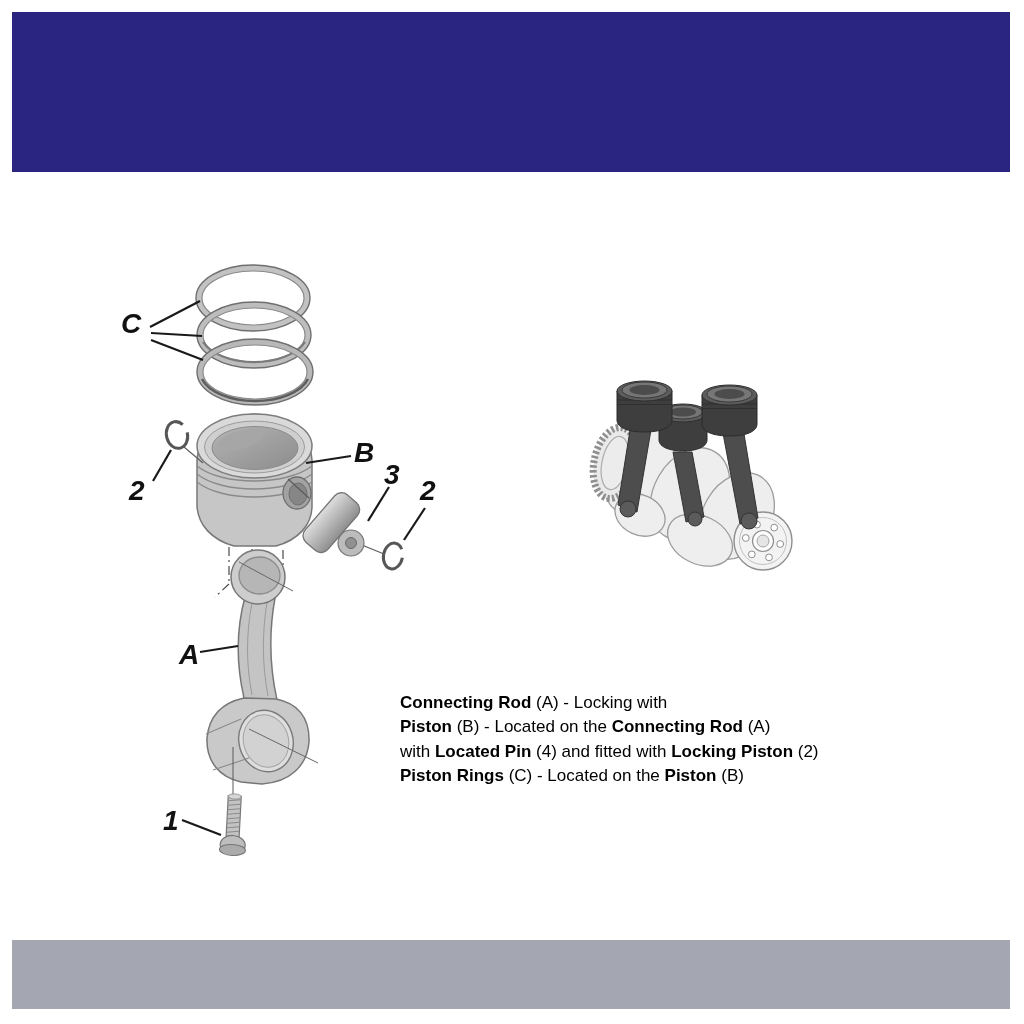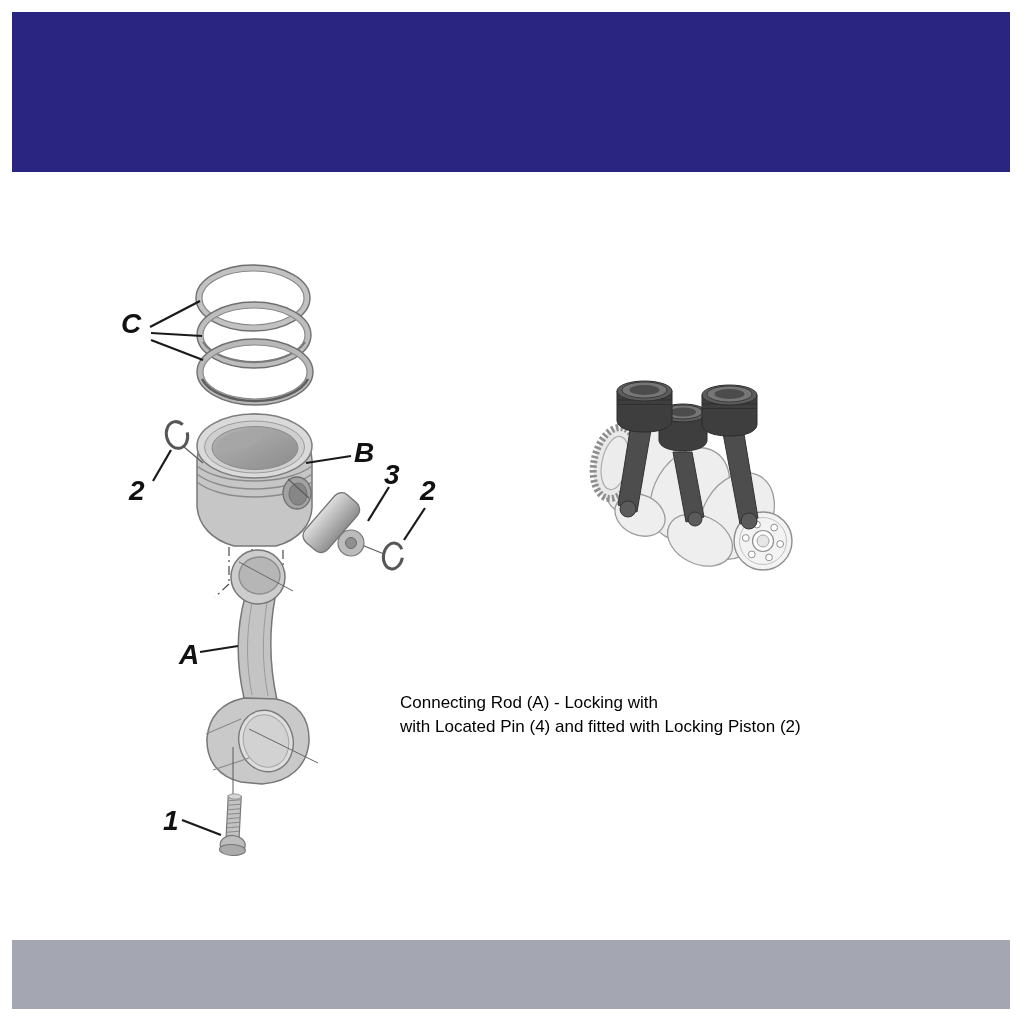--- a/index.html
+++ b/index.html
@@ -12,21 +12,21 @@
   .banner-bottom{top:940px;height:69px;}
   .diagram-svg{position:absolute;left:0;top:0;width:1024px;height:1024px;}
   .part-label{
     position:absolute;font-weight:bold;font-style:italic;font-size:28px;
     line-height:1;color:#111;letter-spacing:0;
   }
   .caption{
     position:absolute;left:400px;top:691px;width:500px;
     font-size:17px;line-height:24.3px;color:#000;
   }
-  .caption .b{font-weight:normal;}
+  .caption .b{font-weight:bold;}
 </style>
 </head>
 <body>
 
 <div class="banner banner-top" style="background: rgb(42, 37, 128);"></div>
 
 <div class="banner banner-bottom" style="background: rgb(164, 166, 177);"></div>
 
 <svg class="diagram-svg" viewBox="0 0 1024 1024">
   <defs>
@@ -212,14 +212,16 @@
 <span class="part-label" style="left:121px;top:310px;">C</span>
 <span class="part-label" style="left:129px;top:477px;">2</span>
 <span class="part-label" style="left:354px;top:439px;">B</span>
 <span class="part-label" style="left:384px;top:461px;">3</span>
 <span class="part-label" style="left:420px;top:477px;">2</span>
 <span class="part-label" style="left:179px;top:641px;">A</span>
 <span class="part-label" style="left:163px;top:807px;">1</span>
 
 <div class="caption">
     <div class="cap-line"><span class="b">Connecting Rod</span><span> (A) - Locking with</span></div>
+    <div class="cap-line"><span class="b">Piston</span><span> (B) - Located on the </span><span class="b">Connecting Rod</span><span> (A)</span></div>
     <div class="cap-line"><span>with </span><span class="b">Located Pin</span><span> (4) and fitted with </span><span class="b">Locking Piston</span><span> (2)</span></div>
+    <div class="cap-line"><span class="b">Piston Rings</span><span> (C) - Located on the </span><span class="b">Piston</span><span> (B)</span></div>
   </div>
 
 </body></html>

